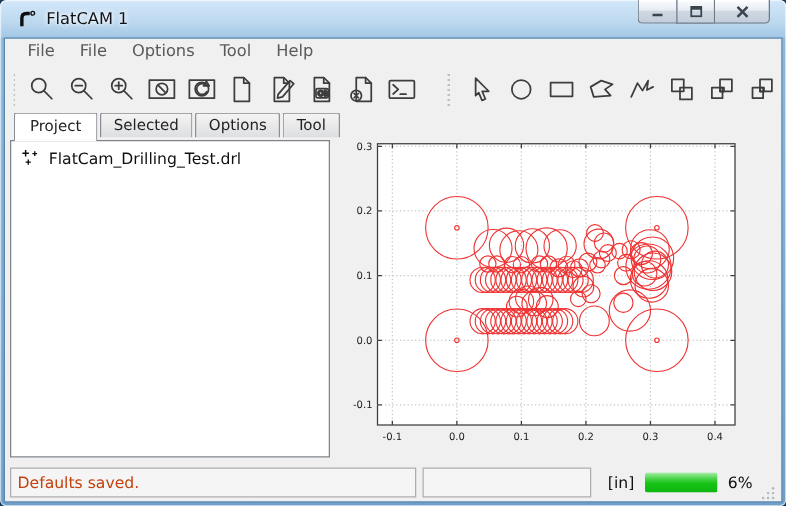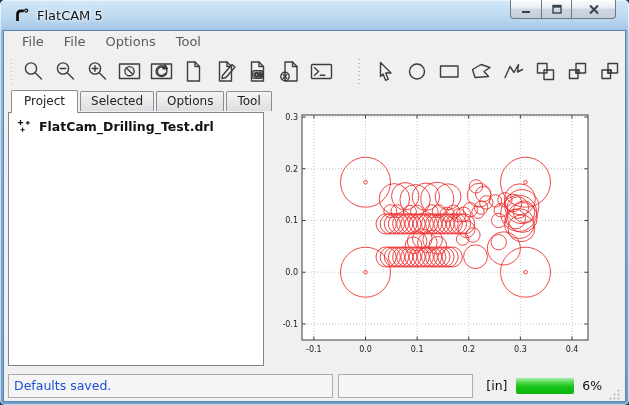--- a/index.html
+++ b/index.html
@@ -18,49 +18,49 @@
   .menubar{position:absolute;left:0;right:0;top:0;height:23px;display:flex;align-items:flex-start;padding-left:8px;}
   .menu-item{font-size:13px;color:#5a5a5a;padding:3px 10px;cursor:default;}
   .toolbar{position:absolute;left:0;right:0;top:23px;height:35px;display:flex;align-items:center;}
   .tb-handle{width:5px;height:26px;margin:0 5px 0 6px;background-image:repeating-linear-gradient(180deg,#bfbfbf 0 1.5px,transparent 1.5px 4px);background-size:2px 100%;background-repeat:repeat-y;background-position:1px 0;}
   .tbtn{width:32px;height:30px;display:flex;align-items:center;justify-content:center;}
   .tbtn svg{width:23px;height:23px;}
   .tbtn svg *{stroke:#3d3d3d;fill:none;stroke-width:1.4;stroke-linejoin:round;stroke-linecap:round;}
   .group2{margin-left:14px;display:flex;align-items:center;}
   .group1{display:flex;align-items:center;}
   .left-panel{position:absolute;left:4px;top:59px;width:256px;bottom:35px;display:flex;flex-direction:column;}
-  .tabrow{display:flex;align-items:center;padding-left:3px;height:22px;position:relative;z-index:2;}
+  .tabrow{display:flex;align-items:flex-start;padding-left:3px;height:22px;position:relative;z-index:2;}
   .tab{font-size:12px;color:#222;border:1px solid #8b8e96;border-bottom:none;border-radius:2px 2px 0 0;background:linear-gradient(180deg,#f4f4f4,#dddee0);padding:2px 10px 3px;margin-right:2px;height:14px;}
   .tab.active{background:#fff;padding:3px 12px 4px;height:15px;margin-bottom:-1px;}
   .treebox{flex:1;background:#fff;border:1px solid #7f8389;margin-right:0;position:relative;z-index:1;}
-  .tree-item{display:flex;align-items:flex-start;gap:7px;padding:6px 6px 0 8px;font-weight:bold;}
+  .tree-item{display:flex;align-items:flex-start;gap:7px;padding:6px 6px 0 8px;}
   .tree-item svg{width:15px;height:15px;flex:0 0 auto;}
   .tree-label{font-size:12.5px;color:#111;}
   .plot-wrap{position:absolute;left:264px;top:59px;width:356px;height:276px;}
   .statusbar{position:absolute;left:0;right:0;bottom:0;height:31px;display:flex;align-items:center;gap:5px;padding:0 4px;}
-  .spanel{height:22px;border:1px solid #adadad;background:#f5f5f5;display:flex;align-items:center;padding:0 5px;font-size:12.5px;color:#1d4ed8;}
+  .spanel{height:22px;border:1px solid #adadad;background:#f5f5f5;display:flex;align-items:center;padding:0 5px;font-size:12.5px;color:#c2410c;}
   .spanel.msg{width:314px;}
   .spanel.spare{width:124px;}
   .units{font-size:12.5px;color:#111;margin:0 4px 0 8px;}
   .progress{width:58px;height:16px;border-radius:2px;overflow:hidden;background:#e6e6e6;position:relative;}
   .progress .fill{position:absolute;left:0;top:0;bottom:0;background:linear-gradient(180deg,#a8eda8 0%,#4cd54c 30%,#16c316 55%,#0fb50f 100%);}
   .pct{font-size:12.5px;color:#111;margin-left:3px;}
   .grip{margin-left:auto;width:14px;height:14px;align-self:flex-end;}
   svg text{font-family:"DejaVu Sans","Liberation Sans",sans-serif;}
 </style>
 </head>
 <body>
 
 <div class="window">
   <div class="titlebar">
     <svg class="title-icon" viewBox="0 0 17 17">
       <path d="M4.5,14 V7.5 Q4.5,3.8 8.2,3.8 H10.8" stroke="#0d0d0d" stroke-width="2.7" fill="none"></path>
       <circle cx="13.2" cy="3.6" r="1.5" stroke="#0d0d0d" stroke-width="1.1" fill="none"></circle>
     </svg>
-    <span class="title-text">FlatCAM 5</span>
+    <span class="title-text">FlatCAM 1</span>
     <div class="winbtns">
       <div class="wbtn min">
         <svg width="12" height="10" viewBox="0 0 12 10">
             <line x1="2" y1="8" x2="10" y2="8" stroke="#3a444e" stroke-width="2"></line>
           </svg>
       </div>
       <div class="wbtn max">
         <svg width="12" height="11" viewBox="0 0 12 11">
             <rect x="2" y="1.5" width="8" height="7.5" fill="none" stroke="#3a444e" stroke-width="1.4"></rect>
             <line x1="2" y1="2.6" x2="10" y2="2.6" stroke="#3a444e" stroke-width="2.2"></line>
@@ -73,20 +73,21 @@
       </div>
     </div>
   </div>
 
   <div class="client">
     <div class="menubar">
       <span class="menu-item">File</span>
       <span class="menu-item">File</span>
       <span class="menu-item">Options</span>
       <span class="menu-item">Tool</span>
+      <span class="menu-item">Help</span>
     </div>
 
     <div class="toolbar">
       <div class="tb-handle"></div>
       <div class="group1">
           <div class="tbtn">
             <svg viewBox="0 0 23 23">
               <circle cx="9" cy="8.5" r="5.6"></circle>
               <line x1="13.2" y1="12.7" x2="19.5" y2="19" stroke-width="2.6"></line>
             </svg>

